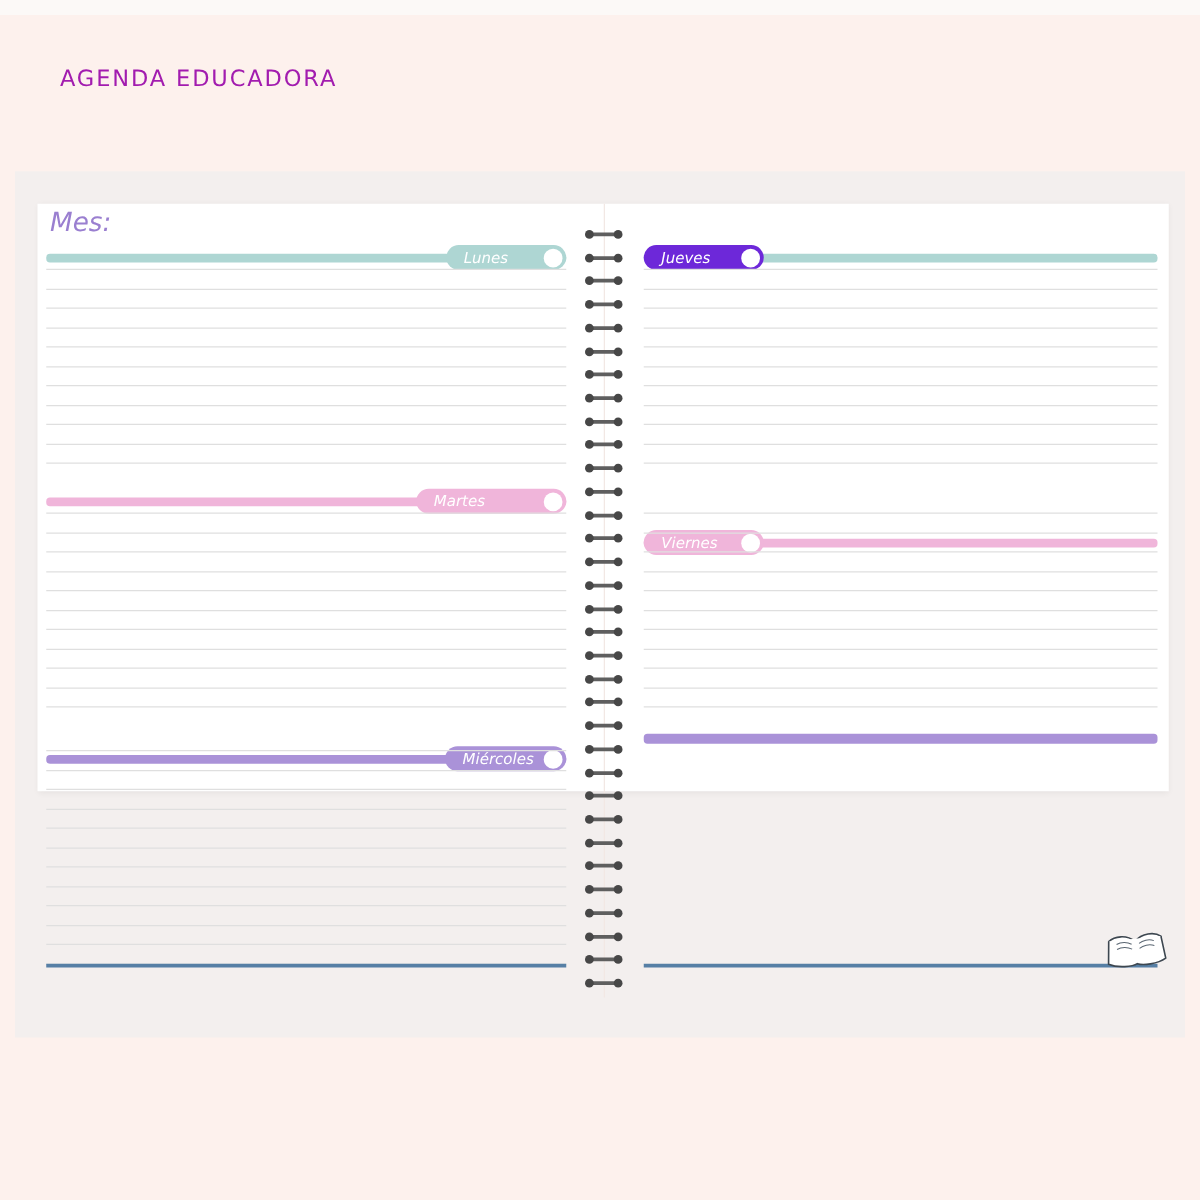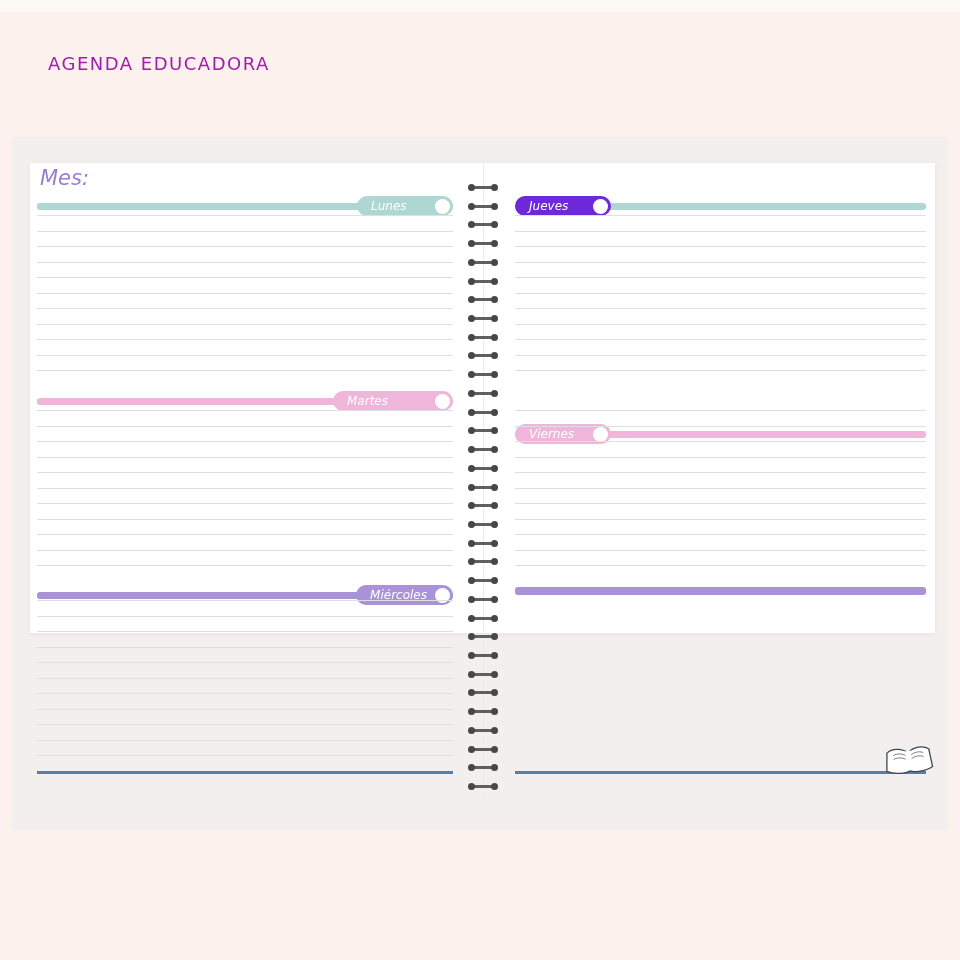--- a/index.html
+++ b/index.html
@@ -121,21 +121,21 @@
         <div class="rule-line" style="top: 262.5px;"></div>
         <div class="rule-line" style="top: 278px;"></div>
         <div class="rule-line" style="top: 293.5px;"></div>
         <div class="rule-line" style="top: 309px;"></div>
         <div class="rule-line" style="top: 324.5px;"></div>
         <div class="rule-line" style="top: 340px;"></div>
         <div class="rule-line" style="top: 355.5px;"></div>
         <div class="rule-line" style="top: 371px;"></div>
         <div class="rule-line" style="top: 386.5px;"></div>
         <div class="rule-line" style="top: 402px;"></div>
-        <div class="day-row" style="top: 422px;">
+        <div class="day-row" style="top: 434px;">
           <div class="day-bar" style="background: rgb(170, 146, 216);"></div>
           <div class="day-tab tab-right" style="background: rgb(170, 146, 216);">
             <span class="tab-label">Miércoles</span>
             <span class="tab-circle"></span>
           </div>
         </div>
         <div class="rule-line" style="top: 437px;"></div>
         <div class="rule-line" style="top: 452.5px;"></div>
         <div class="rule-line" style="top: 468px;"></div>
         <div class="rule-line" style="top: 483.5px;"></div>

